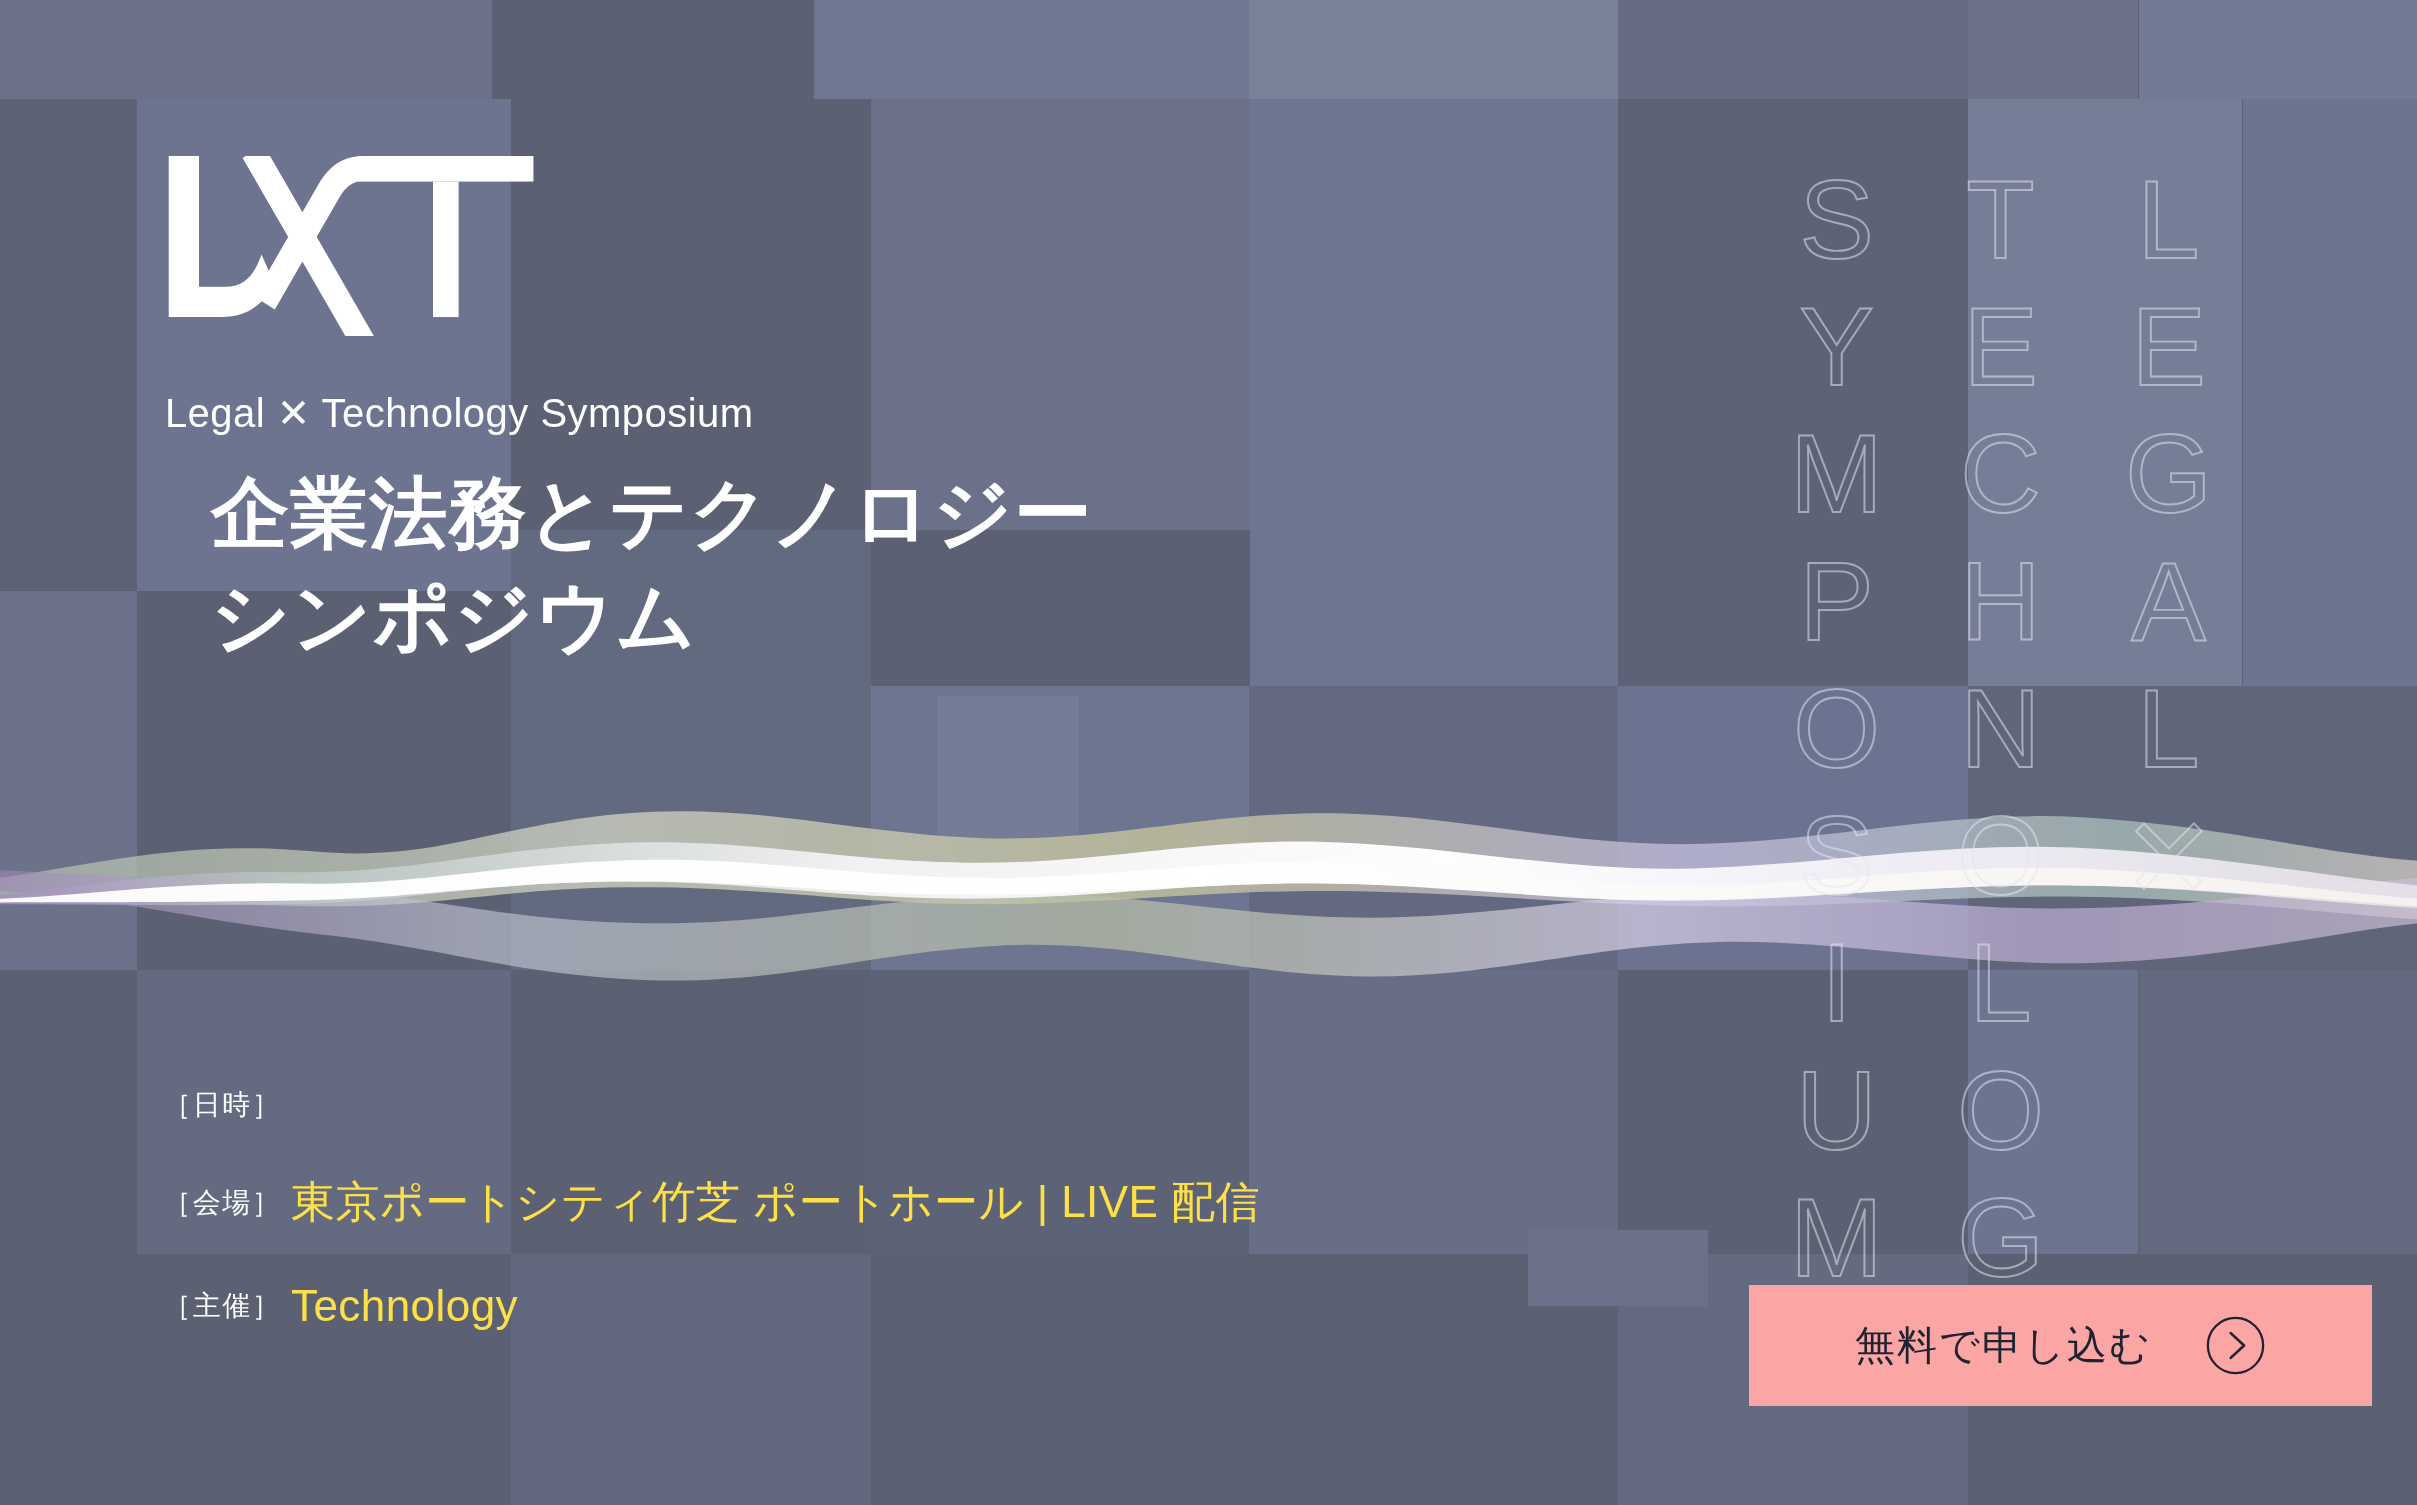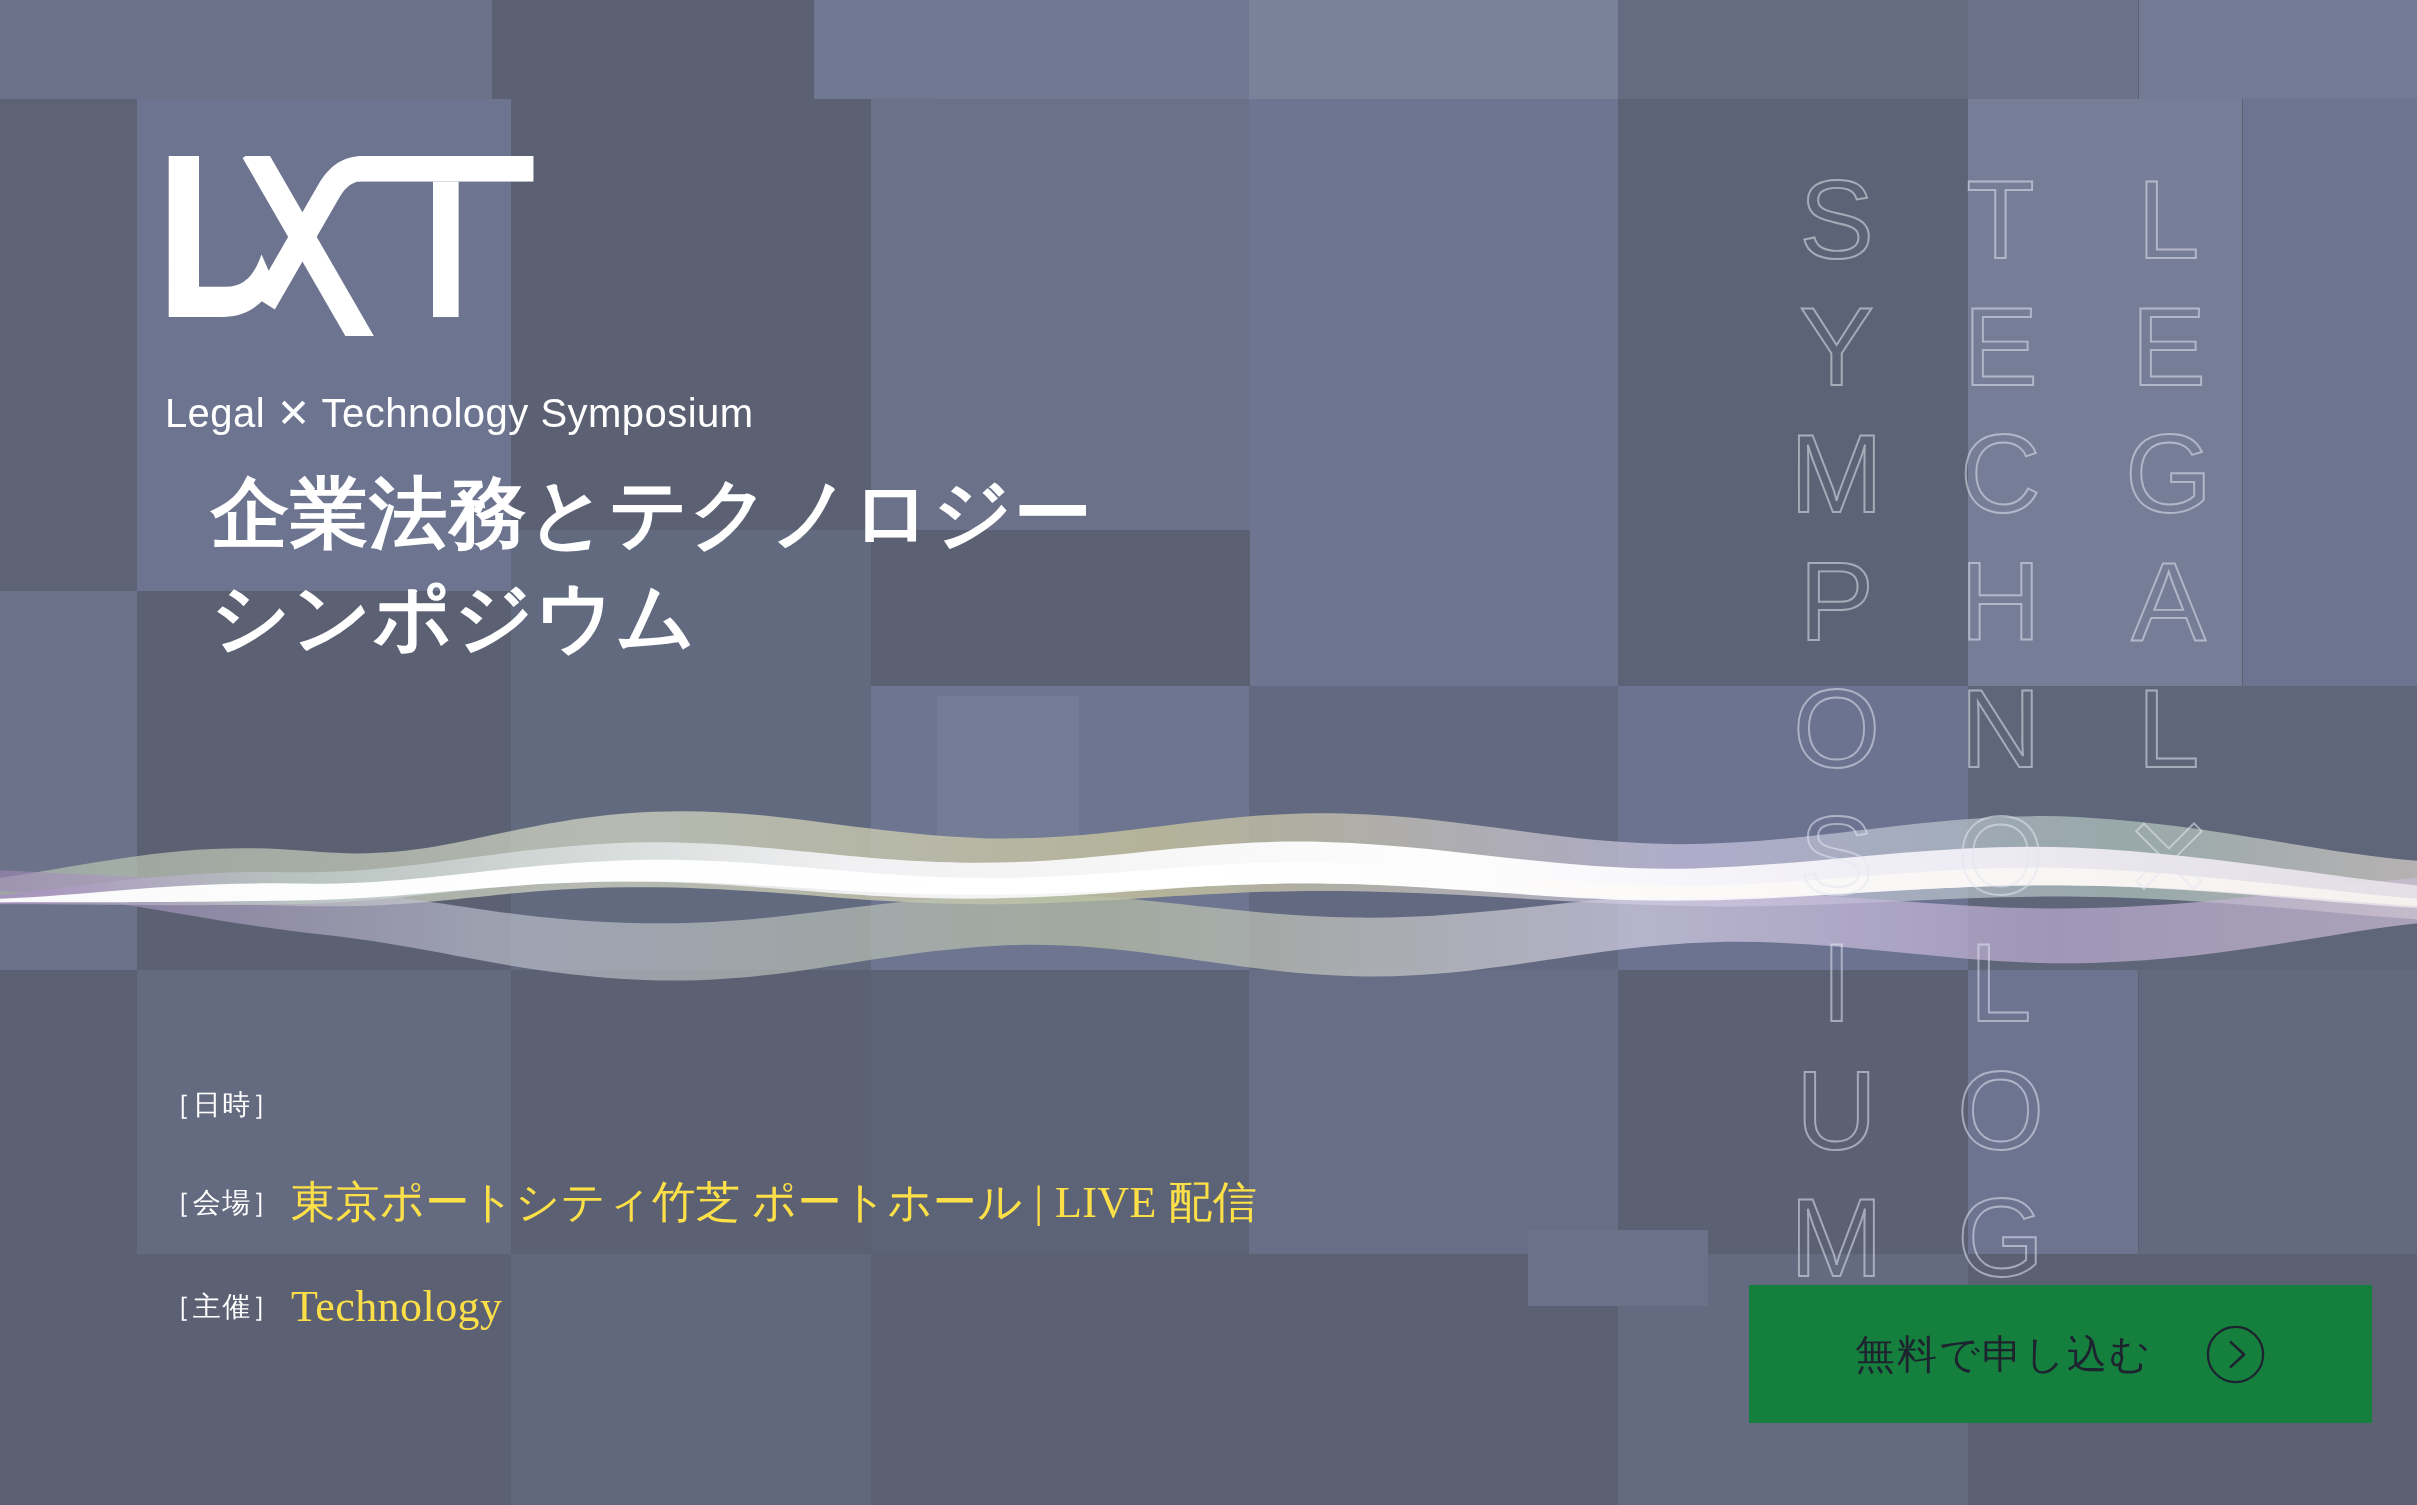--- a/index.html
+++ b/index.html
@@ -56,38 +56,38 @@
   #headline {
     position:absolute; left:0px; top:462px;
     font-size:78px; font-weight:700; color:#ffffff;
     line-height:1.33; letter-spacing:0.015em;
   }
   #headline div { white-space:nowrap;margin-left:48px; }
 
   
   #info { position:absolute; left:0px; top:1086px; width:1325px; }
   .info-row { display:flex; align-items:center; white-space:nowrap; }
-  .info-row + .info-row { margin-top:49px;font-family:Liberation Serif, serif; }
+  .info-row + .info-row { margin-top:49px; }
   .info-label {
     font-size:28px; color:#ffffff; font-weight:400;
     letter-spacing:0.06em; flex:0 0 auto;
     width:128px;
   }
   .info-value { font-size:44px; color:#fde047; font-weight:400; letter-spacing:0.01em; }
   .date-line { display:flex; align-items:baseline; }
   .d-year  { font-size:52px; font-weight:400; }
   .d-day   { font-size:74px; font-weight:400; margin-left:21px; line-height:1; }
   .d-rest  { font-size:52px; font-weight:400; margin-left:19px; }
   .v-main  { font-size:44px; }
 
   
   #cta {
     position:absolute; left:1749px; top:1285px;
-    width:623px; height:138px;
-    background:#15803d;
+    width:623px; height:121px;
+    background:#fca5a5;
     display:flex; align-items:center; justify-content:center;
     gap:53px;
     cursor:pointer;
   }
   #cta-label {
     font-size:40px; color:#1e2330; font-weight:400; letter-spacing:0.05em;
     font-family:"Liberation Sans", sans-serif;
   }
   #cta-arrow { width:61px; height:61px; flex:0 0 auto; }
 </style>

